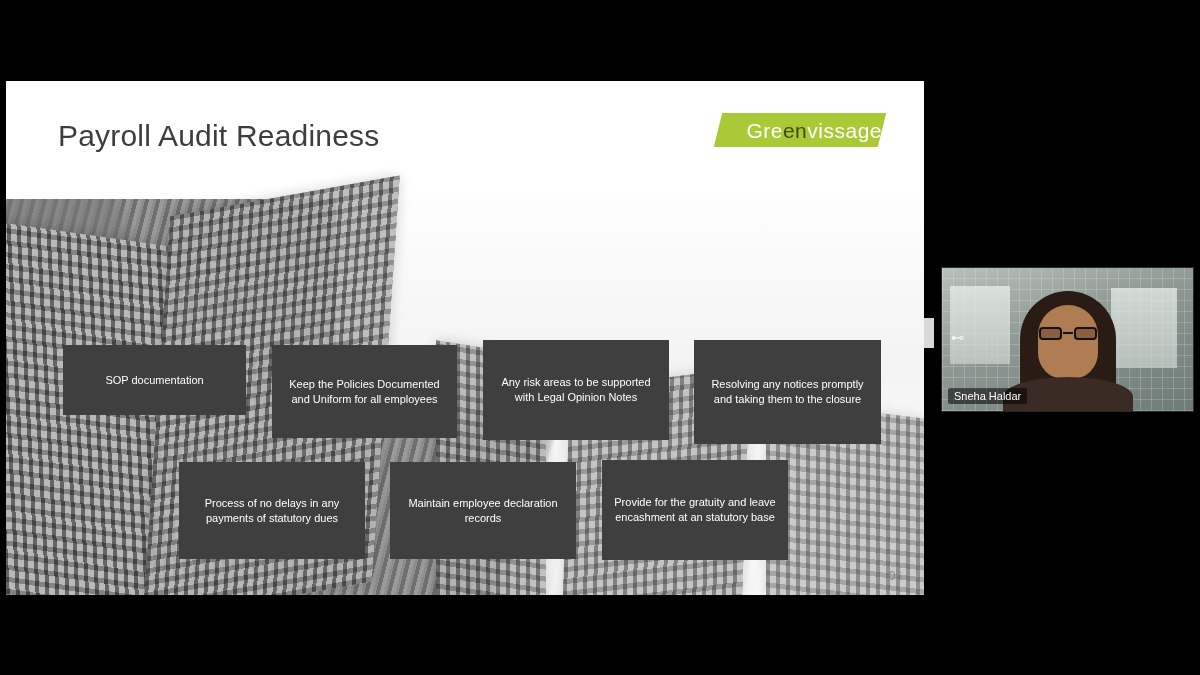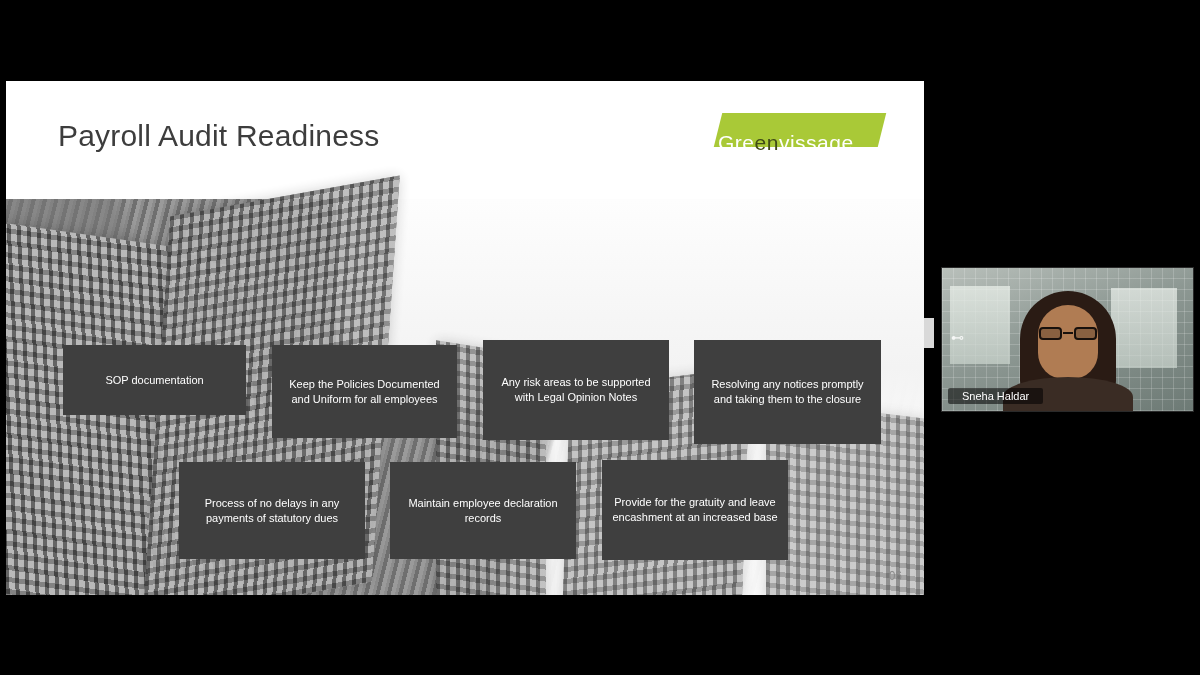--- a/index.html
+++ b/index.html
@@ -49,23 +49,23 @@
   }
   #logo .bar {
     position: absolute;
     left: 0; top: 0;
     width: 164px; height: 34px;
     background: #a9c937;
     transform: skewX(-14deg);
   }
   #logo .txt {
     position: absolute;
-    left: 0; top: 17px;
+    left: 0; top: 5px;
     width: 164px; height: 26px;
-    display: flex; align-items: center; justify-content: flex-start;
+    display: flex; align-items: center; justify-content: flex-end;
     font-size: 21px;
     letter-spacing: .5px;
     color: #ffffff;
   }
   #logo .txt .dark { color: #3f4a17; }
 
   
   #photo {
     position: absolute;
     left: 0; top: 118px;
@@ -197,21 +197,21 @@
     position: absolute; left: 50%; transform: translateX(-50%);
     bottom: -6px; width: 130px; height: 40px;
     background: #3a2c24; border-radius: 50% 50% 0 0;
   }
   #name-label {
     position: absolute;
     left: 6px; bottom: 7px;
     background: rgba(0,0,0,.55);
     color: #ffffff;
     font-size: 11px;
-    padding: 2px 14px;
+    padding: 2px 6px;
     border-radius: 2px;
   }
   #mic-icon {
     position: absolute;
     left: 9px; top: 62px;
     color: #ffffff;
     font-size: 13px;
     opacity: .85;
   }
 </style>
@@ -243,21 +243,21 @@
       <div class="tower t4"></div>
       <div class="tower t5"></div>
     </div>
 
     <div class="card" id="c1">SOP documentation</div>
     <div class="card" id="c2">Keep the Policies Documented and Uniform for all employees</div>
     <div class="card" id="c3">Any risk areas to be supported with Legal Opinion Notes</div>
     <div class="card" id="c4">Resolving any notices promptly and taking them to the closure</div>
     <div class="card" id="c6">Maintain employee declaration records</div>
     <div class="card" id="c5">Process of no delays in any payments of statutory dues</div>
-    <div class="card" id="c7">Provide for the gratuity and leave encashment at an increased base</div>
+    <div class="card" id="c7">Provide for the gratuity and leave encashment at an statutory base</div>
 
     <div id="slide-number">06</div>
   </div>
 
   <div id="share-edge"></div>
 
   <div id="video-tile">
     <div id="video-bg"></div>
     <div id="video-window"></div>
     <div id="video-window2"></div>

